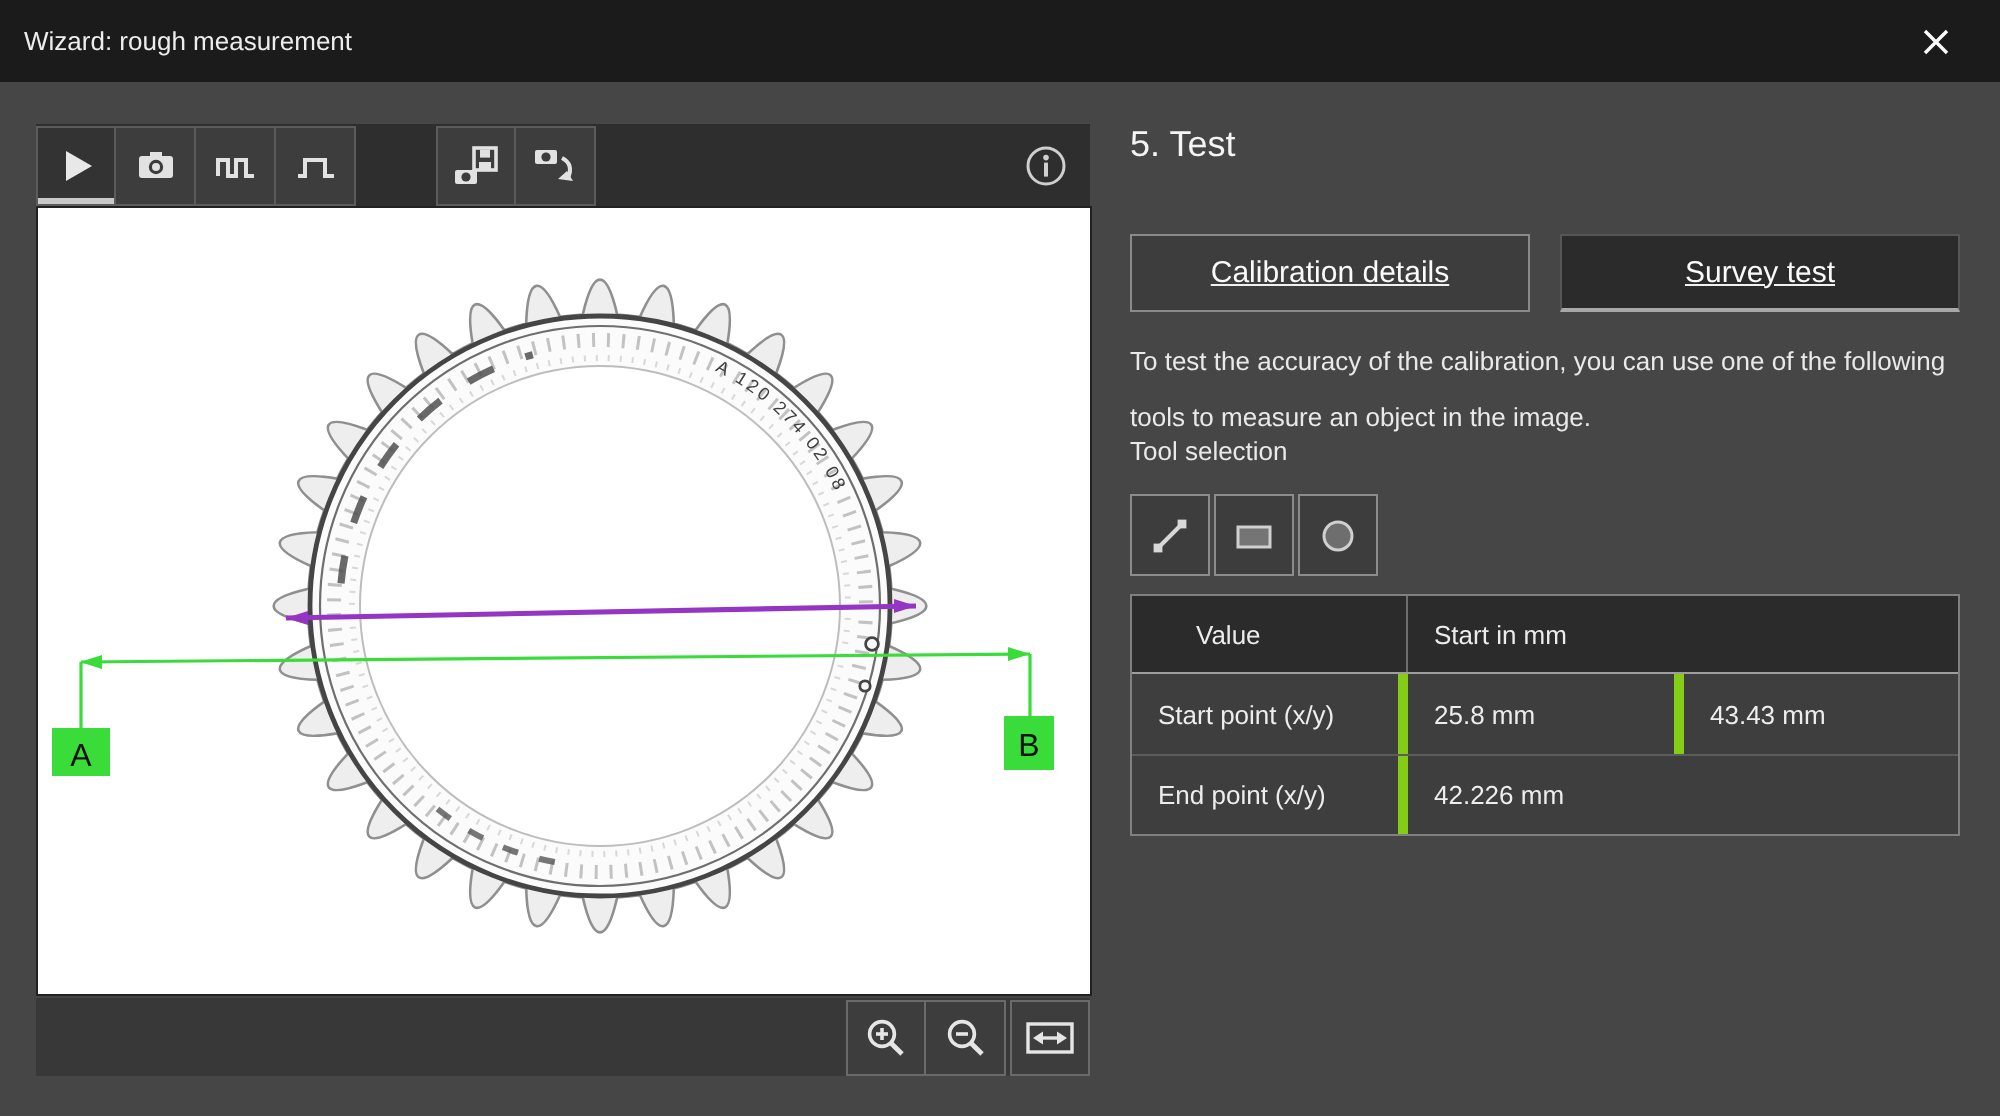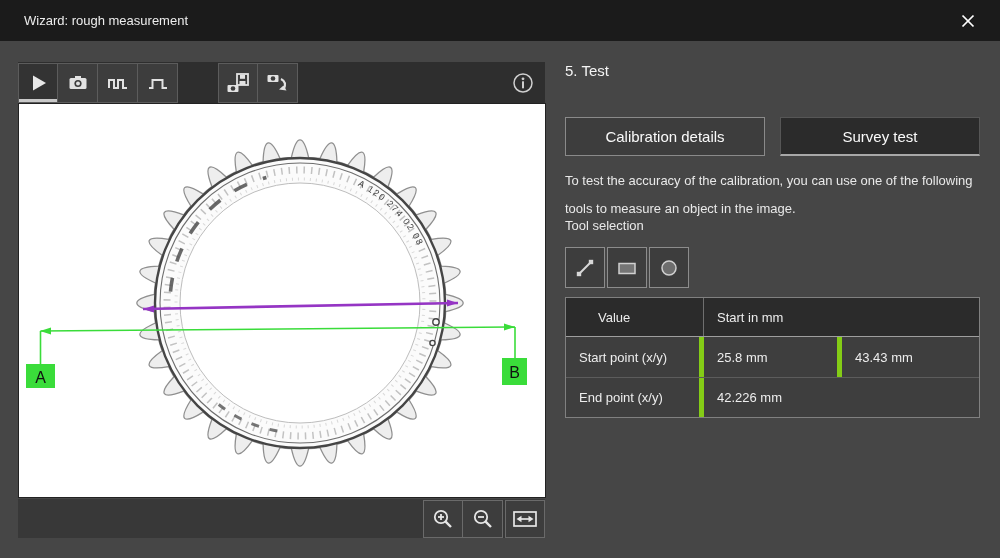--- a/index.html
+++ b/index.html
@@ -4,21 +4,21 @@
 <style>
   * { margin:0; padding:0; box-sizing:border-box; }
   html,body { width:1000px; height:558px; }
   body {
     font-family:"Liberation Sans","DejaVu Sans",sans-serif;
     background:#464646; color:#f0f0f0; position:relative; overflow:hidden;
   }
   
   .titlebar { position:absolute; left:0; top:0; width:1000px; height:41px;
     background:#1b1b1b; display:flex; align-items:center; }
-  .titlebar .title { margin-left:24px; font-size:13px; color:#ededed; }
+  .titlebar .title { margin-left:12px; font-size:13px; color:#ededed; }
   .close-btn { position:absolute; right:16px; top:7px; width:32px; height:28px;
     display:flex; align-items:center; justify-content:center; cursor:pointer; }
   
   .top-toolbar { position:absolute; left:18px; top:62px; width:527px; height:41px;
     background:#2e2e2e; display:flex; align-items:center; }
   .tb-btn { width:40px; height:40px; margin-top:1px; background:#3d3d3d;
     border:1px solid #5c5c5c; display:flex; align-items:center; justify-content:center; }
   .tb-btn + .tb-btn { border-left:none; }
   .tb-btn.selected { background:#333333; box-shadow:inset 0 -3px 0 #c9c9c9; }
   .tb-gap { width:40px; height:40px; }
@@ -28,22 +28,22 @@
     background:#ffffff; outline:1px solid #222; }
   .canvas svg { display:block; }
   .bottom-toolbar { position:absolute; left:18px; top:499px; width:527px; height:39px;
     background:#383838; display:flex; align-items:center; justify-content:flex-end; }
   .bt-btn { width:40px; height:38px; background:#3d3d3d; border:1px solid #6a6a6a;
     display:flex; align-items:center; justify-content:center; }
   .bt-btn + .bt-btn { border-left:none; }
   .bt-btn.fit { margin-left:2px; border-left:1px solid #6a6a6a; }
   
   .right-panel { position:absolute; left:565px; top:55px; width:415px; height:503px; }
-  .panel-heading { position:absolute; top:7px; left:0; font-size:15px; font-weight:400; color:#f4f4f4; }
-  .tab-row { position:absolute; top:62px; left:0; width:415px; height:39px; display:flex; gap:15px; }
+  .panel-heading { position:absolute; top:7px; left:0; font-size:18px; font-weight:400; color:#f4f4f4; }
+  .tab-row { position:absolute; top:62px; left:0; width:415px; height:39px; display:flex; gap:15px;text-decoration:underline; }
   .tab-btn { flex:1; height:39px; font-size:15px; color:#fafafa; display:flex;
     align-items:center; justify-content:center; cursor:pointer;
     font-family:"Liberation Sans","DejaVu Sans",sans-serif; }
   .tab-btn.inactive { background:#3d3d3d; border:1px solid #8a8a8a; }
   .tab-btn.active { background:#2b2b2b; border:1px solid #565656; border-bottom:2px solid #a8a8a8; }
   .description { position:absolute; top:112px; left:0; width:415px; font-size:13px;
     line-height:28px; color:#e9e9e9; }
   .tool-label { position:absolute; top:163px; left:0; font-size:13px; color:#e9e9e9; }
   .tool-row { position:absolute; top:192px; left:0; display:flex; gap:2px; }
   .tool-btn { width:40px; height:41px; background:#3d3d3d; border:1px solid #8c8c8c;

